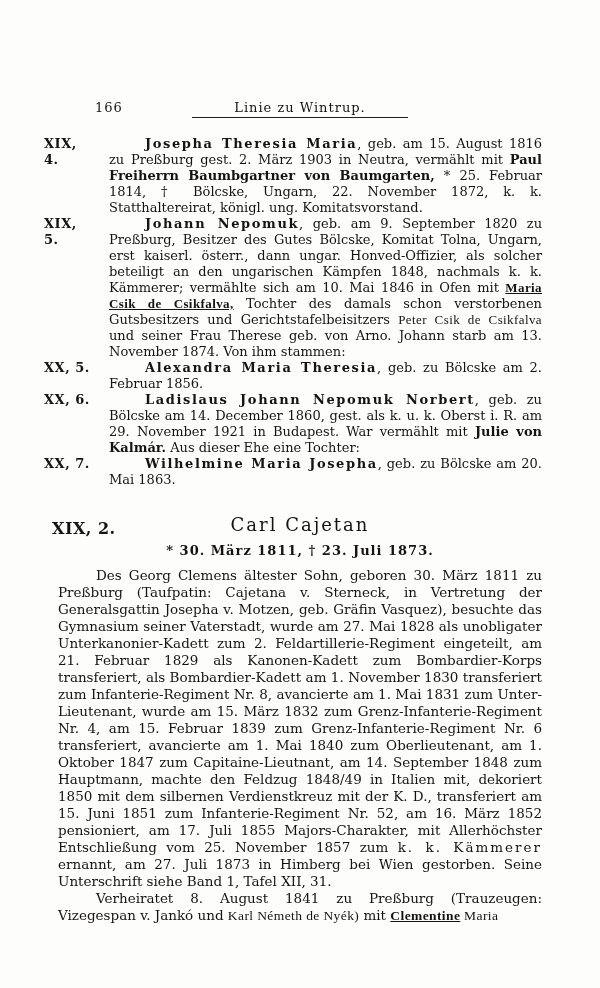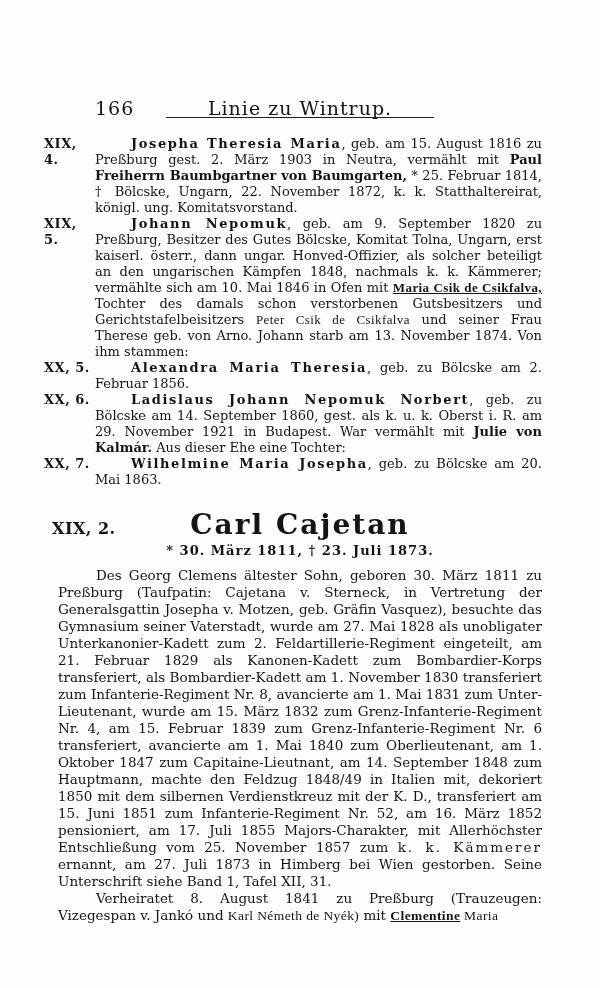--- a/index.html
+++ b/index.html
@@ -14,42 +14,42 @@
     position: relative;
     width: 600px; height: 988px;
     box-sizing: border-box;
     padding-top: 100px;
   }
   
   .pagehead {
     position: relative;
     height: 20px;
     margin: 0 58px 0 58px;
-    font-size: 19px;
+    font-size: 13px;
     line-height: 16px;
   }
   .page-num {
     position: absolute;
     left: 37px; top: 0;
     letter-spacing: 1px;
   }
   .head-title-wrap { text-align: center; }
   .head-title {
     display: inline-block;
     padding: 0 42px 1px 42px;
     border-bottom: 1.5px solid #22201d;
     letter-spacing: 1px;
   }
   
   .entries {
     margin: 16px 58px 0 44px;
     font-size: 13px;
     line-height: 16px;
   }
-  .entry { display: flex; }
+  .entry { display: flex; gap: 14px; }
   .entry-label {
     flex: none;
     width: 51px;
     font-weight: bold;
     letter-spacing: 0.5px;
   }
   .entry-text {
     flex: 1;
     text-align: justify;
     text-indent: 36px;
@@ -66,22 +66,22 @@
   .section-head { position: relative; margin-top: 24px; }
   .section-label {
     position: absolute;
     left: 52px; top: 7px;
     font-size: 16px;
     font-weight: bold;
     letter-spacing: 0.5px;
   }
   .section-title {
     text-align: center;
-    font-size: 28px;
-    font-weight: bold;
+    font-size: 18px;
+    font-weight: normal;
     letter-spacing: 2px;
     line-height: 26px;
   }
   .section-subtitle {
     text-align: center;
     font-size: 13px;
     font-weight: bold;
     line-height: 15px;
   }
   .section-dates {
@@ -124,21 +124,21 @@
       <div class="entry">
         <span class="entry-label">XIX, 5.</span>
         <span class="entry-text"><span class="seg-name">Johann Nepomuk</span><span class="seg-n">, geb. am 9. September 1820 zu Preßburg, Besitzer des Gutes Bölcske, Komitat Tolna, Ungarn, erst kaiserl. österr., dann ungar. Honved-Offizier, als solcher beteiligt an den ungarischen Kämpfen 1848, nachmals k. k. Kämmerer; vermählte sich am 10. Mai 1846 in Ofen mit </span><span class="seg-ab">Maria Csik de Csikfalva,</span><span class="seg-n"> Tochter des damals schon verstorbenen Gutsbesitzers und Gerichtstafelbeisitzers </span><span class="seg-a">Peter Csik de Csikfalva</span><span class="seg-n"> und seiner Frau Therese geb. von Arno. Johann starb am 13. November 1874.  Von ihm stammen:</span></span>
       </div>
       <div class="entry">
         <span class="entry-label">XX, 5.</span>
         <span class="entry-text"><span class="seg-name">Alexandra Maria Theresia</span><span class="seg-n">, geb. zu Bölcske am 2. Februar 1856.</span></span>
       </div>
       <div class="entry">
         <span class="entry-label">XX, 6.</span>
-        <span class="entry-text"><span class="seg-name">Ladislaus Johann Nepomuk Norbert</span><span class="seg-n">, geb. zu Bölcske am 14. September 1860, gest. als k. u. k. Oberst i. R. am 29. November 1921 in Budapest.  War vermählt mit </span><span class="seg-b">Julie von Kalmár.</span><span class="seg-n">  Aus dieser Ehe eine Tochter:</span></span>
+        <span class="entry-text"><span class="seg-name">Ladislaus Johann Nepomuk Norbert</span><span class="seg-n">, geb. zu Bölcske am 14. December 1860, gest. als k. u. k. Oberst i. R. am 29. November 1921 in Budapest.  War vermählt mit </span><span class="seg-b">Julie von Kalmár.</span><span class="seg-n">  Aus dieser Ehe eine Tochter:</span></span>
       </div>
       <div class="entry">
         <span class="entry-label">XX, 7.</span>
         <span class="entry-text"><span class="seg-name">Wilhelmine Maria Josepha</span><span class="seg-n">, geb. zu Bölcske am 20. Mai 1863.</span></span>
       </div>
     </div>
 
   <div class="section-head">
     <span class="section-label">XIX, 2.</span>
     <div class="section-title">Carl Cajetan</div>

